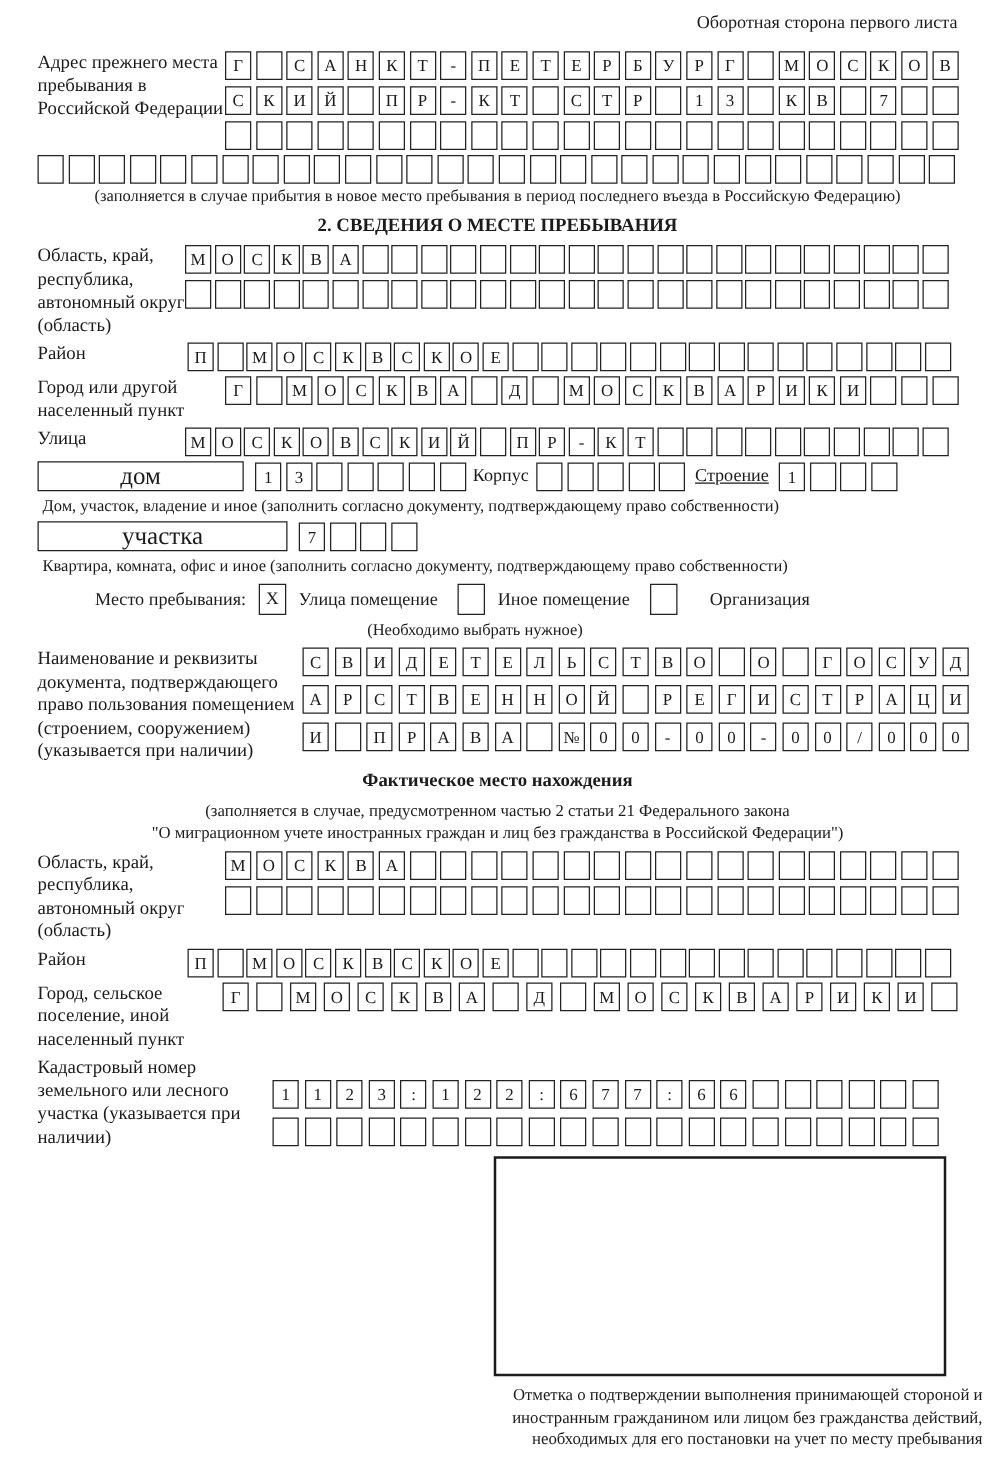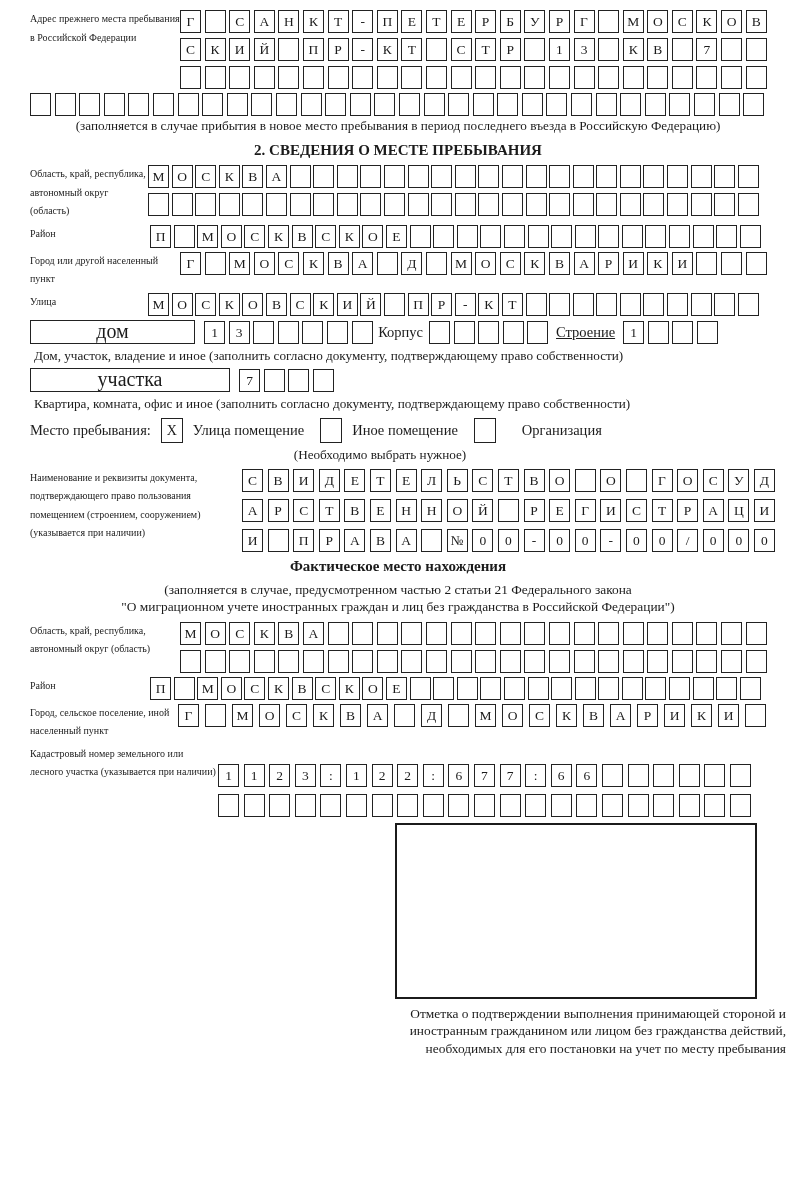--- a/index.html
+++ b/index.html
@@ -5,21 +5,21 @@
   html,body{margin:0;padding:0;background:#ffffff;}
   body{
     width:800px;height:1180px;overflow:hidden;
     font-family:"Liberation Serif","DejaVu Serif",serif;
     color:#1b1b1b;
   }
   .page{position:relative;width:800px;height:1180px;padding:10px 34px 0 30px;box-sizing:border-box;}
   .header-note{text-align:right;font-size:14.5px;margin-bottom:14px;}
 
   .frow{display:flex;align-items:flex-start;margin-bottom:4px;}
-  .flabel{font-size:10px;line-height:18.5px;flex:0 0 auto;}
+  .flabel{font-size:15px;line-height:18.5px;flex:0 0 auto;}
 
   .cellrows{display:flex;flex-direction:column;gap:5px;}
   .cellrow{display:flex;}
   .cell{
     display:inline-block;width:19px;height:21px;
     border:1.6px solid #222;margin-right:3.6px;
     text-align:center;line-height:21px;font-size:13.5px;
     background:#fff;flex:0 0 auto;
   }
   .gap-sm .cell{margin-right:2.6px;}
@@ -28,36 +28,37 @@
 
   .caption{font-size:13.2px;line-height:16px;}
   .caption-center{text-align:center;}
   .sec-title{text-align:center;font-weight:bold;font-size:15px;margin:8px 0 6px 0;}
 
   .widebox{
     border:1.6px solid #222;height:24px;box-sizing:border-box;
     display:flex;align-items:center;justify-content:center;
     font-size:20px;background:#fff;flex:0 0 auto;
   }
-  .inline-label{font-size:14.5px;line-height:24px;white-space:nowrap;}
+  .inline-label{font-size:14.5px;line-height:24px;white-space:nowrap;margin-left:46px;}
   .chkbox{
     display:inline-block;width:20px;height:23px;border:1.6px solid #222;
     text-align:center;line-height:23px;font-size:14px;background:#fff;flex:0 0 auto;
   }
   .stamp-wrap{width:420px;margin-left:336px;margin-top:6px;}
   .stamp-box{width:362px;height:176px;border:2px solid #1b1b1b;box-sizing:border-box;margin-left:29px;background:#fff;}
   .stamp-caption{margin-top:6px;font-size:13.4px;line-height:17.5px;text-align:right;}
   .subtitle{text-align:center;font-size:13.4px;line-height:17.5px;}
   .mt2{margin-top:2px;}
 </style>
 </head>
 <body>
 
 <div class="page">
 
+  <div class="header-note">Оборотная сторона первого листа</div>
 
   <div class="frow">
     <div class="flabel" style="width:150px;">Адрес прежнего места пребывания в Российской Федерации</div>
     <div class="cellrows">
       <div class="cellrow">
           <span class="cell">Г</span>
           <span class="cell"></span>
           <span class="cell">С</span>
           <span class="cell">А</span>
           <span class="cell">Н</span>

